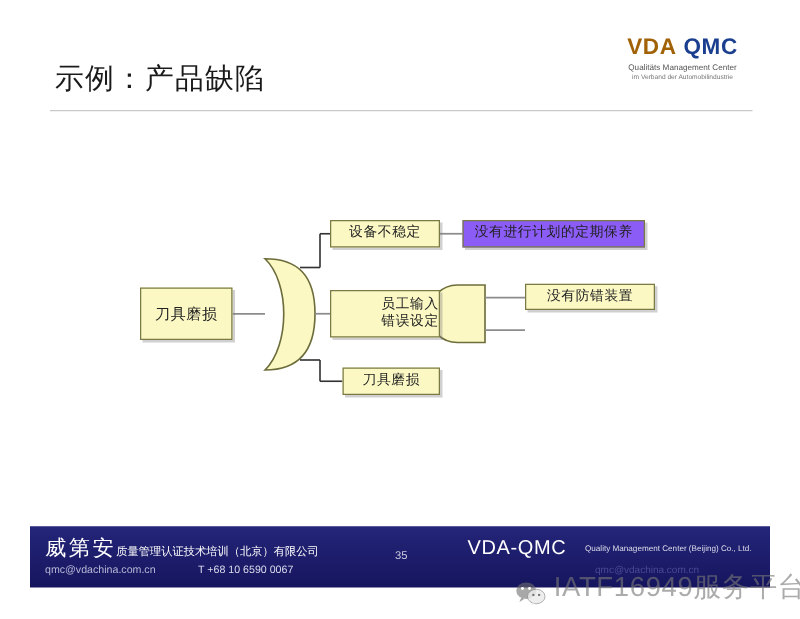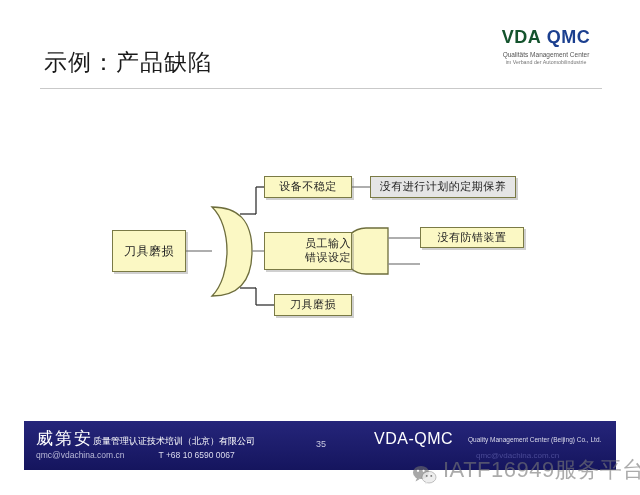--- a/index.html
+++ b/index.html
@@ -46,21 +46,21 @@
     text-align: center;
     width: 124px;
   }
   #logo-main {
     font-size: 18px;
     font-weight: bold;
     letter-spacing: 0.5px;
     line-height: 1.05;
     white-space: nowrap;
   }
-  .logo-vda { color: #14532d; }
+  .logo-vda { color: #a16207; }
   .logo-qmc { color: #1b3f8f; }
   #logo-sub1 {
     font-size: 6.5px;
     color: #555;
     margin-top: 4px;
     white-space: nowrap;
   }
   #logo-sub2 {
     font-size: 5.3px;
     color: #777;
@@ -106,21 +106,21 @@
     left: 264px; top: 232px;
     width: 88px; height: 38px; padding-left: 40px;
   }
   #node-tool {
     left: 274px; top: 294px;
     width: 78px; height: 22px;
   }
   #node-maint {
     left: 370px; top: 176px;
     width: 146px; height: 22px;
-    background: #e5e5e5;
+    background: #8b5cf6;
   }
   #node-poka {
     left: 420px; top: 227px;
     width: 104px; height: 21px;
   }
   #node-train {
     left: 420px; top: 253px;
     width: 109px; height: 21px;
   }
 

